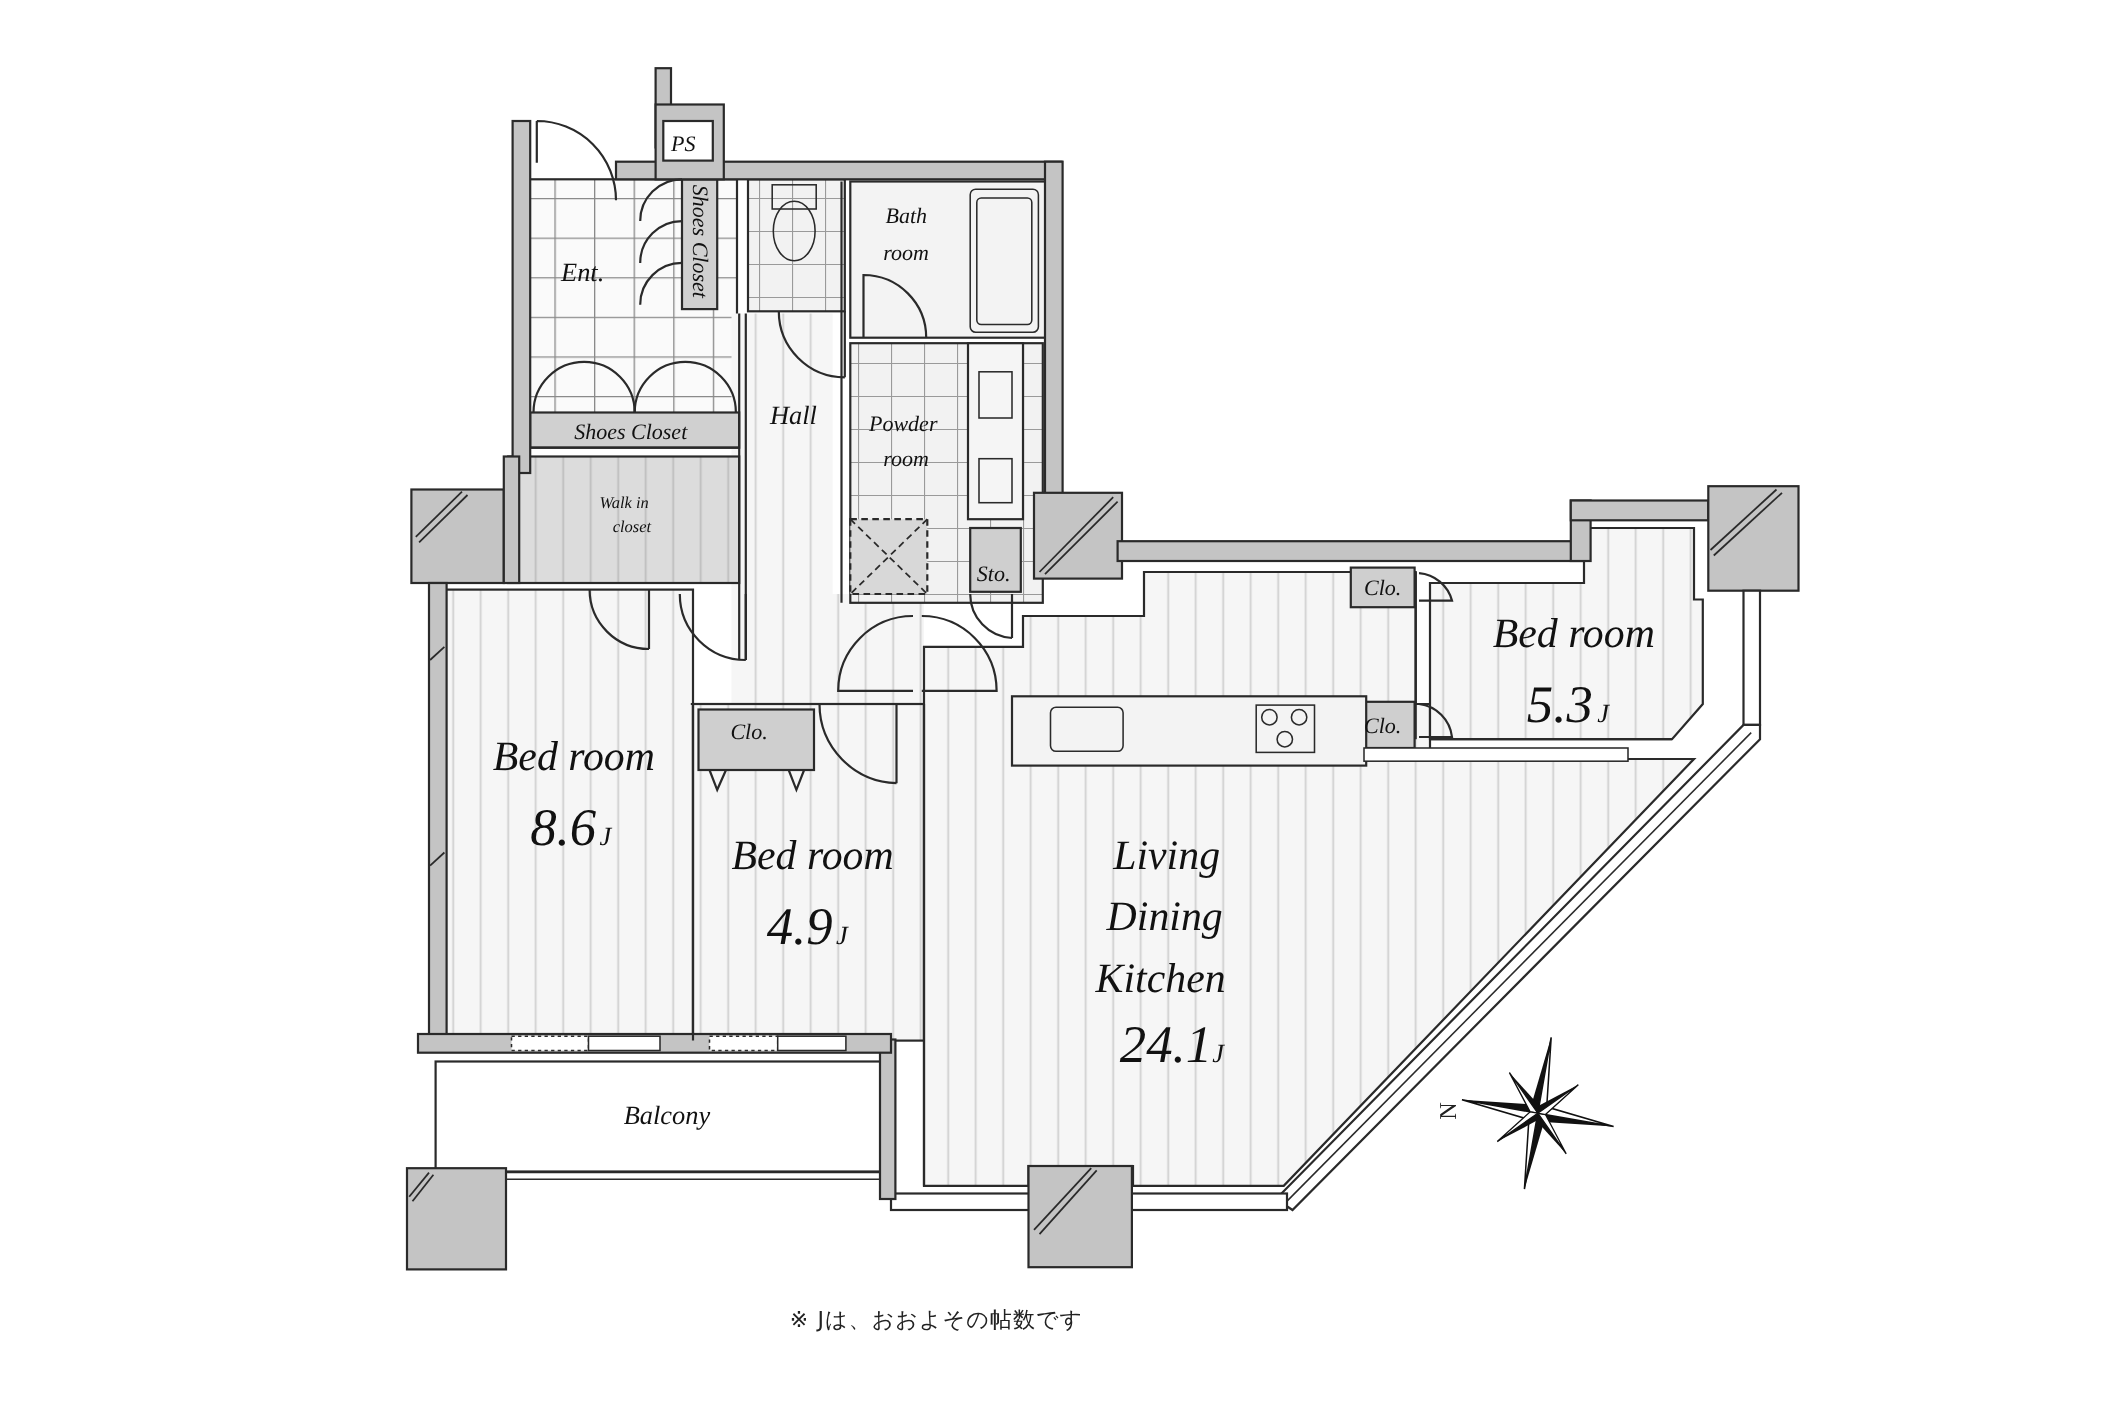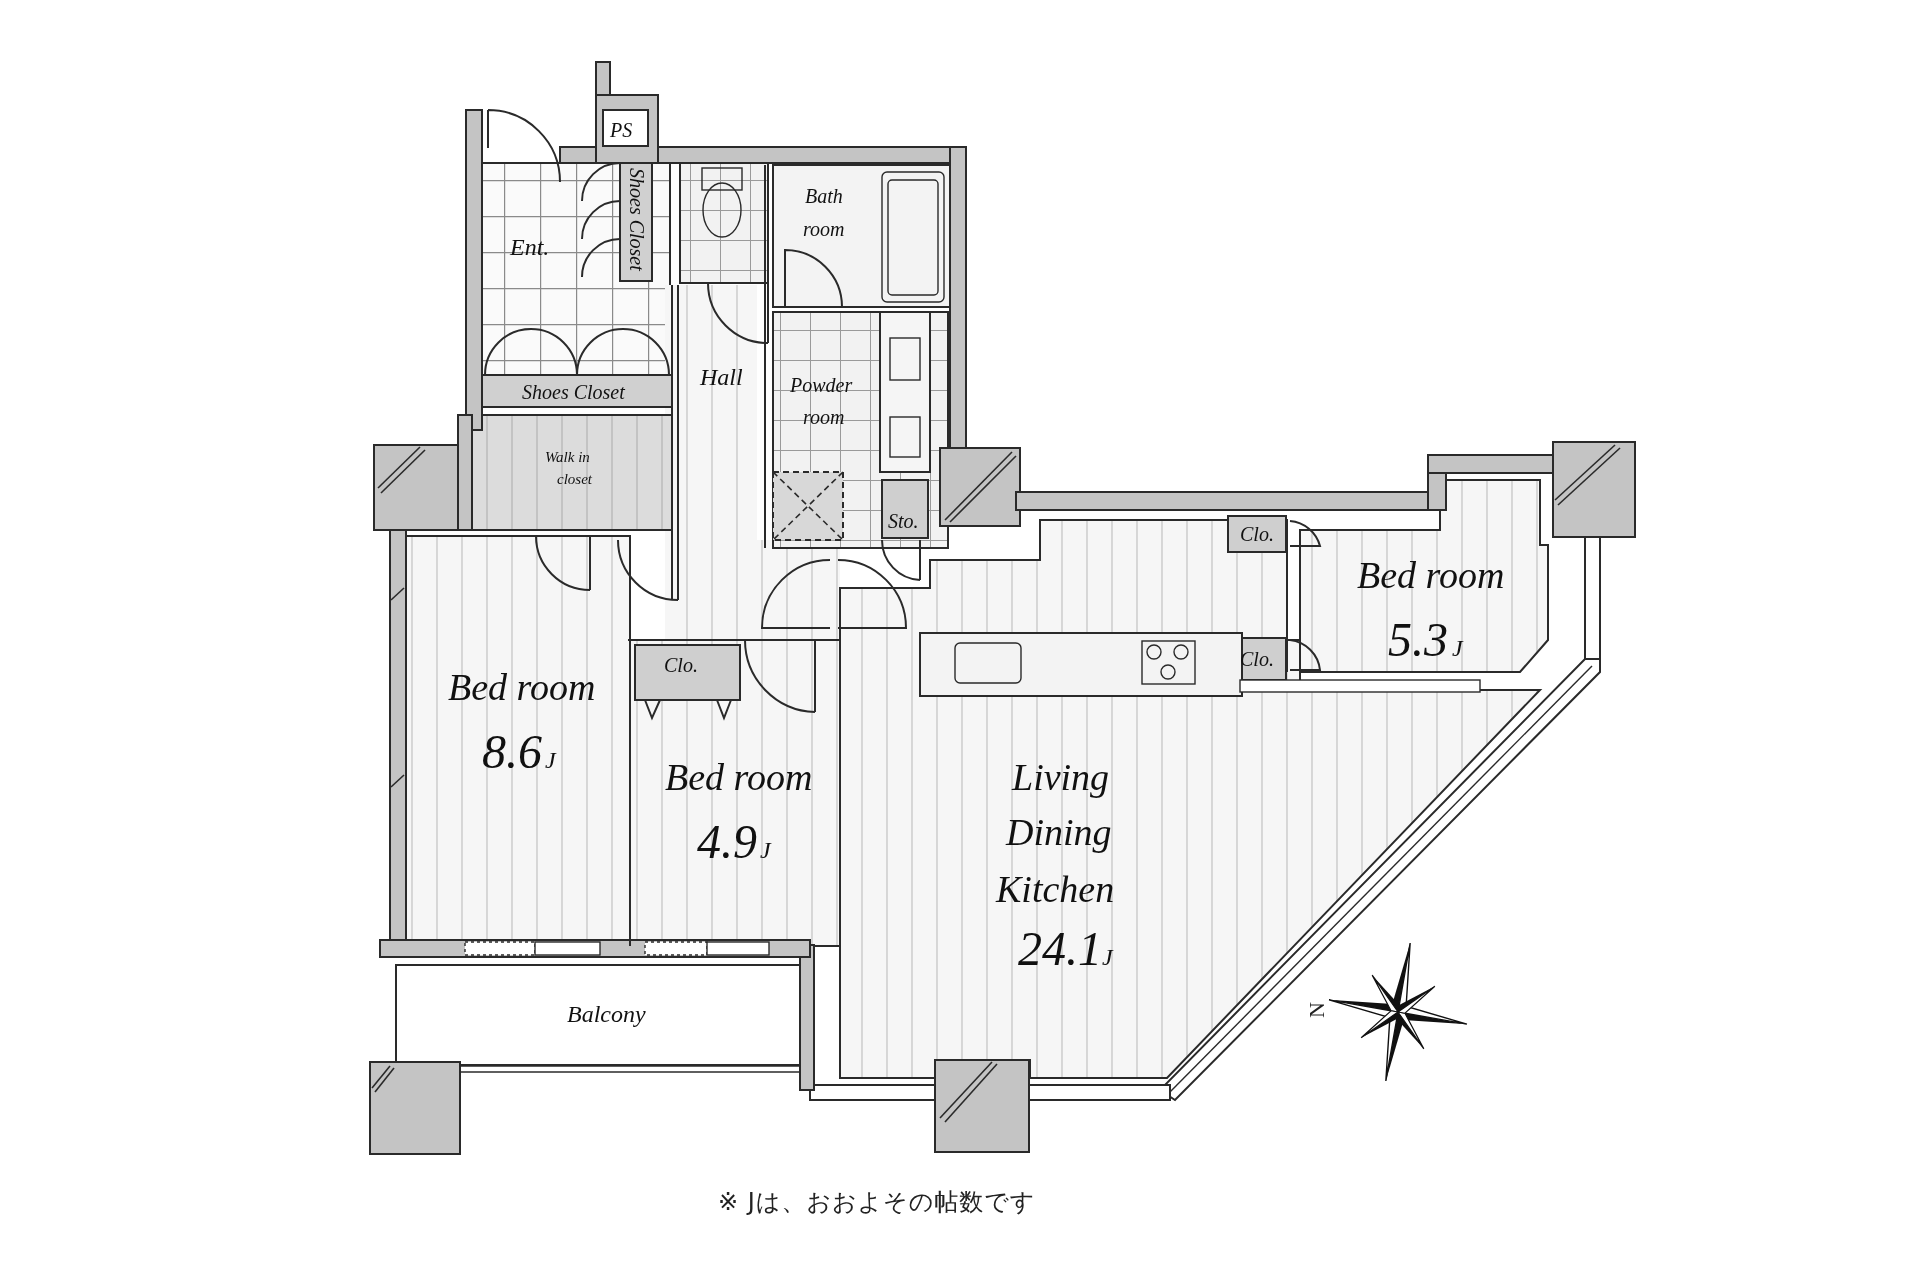--- a/index.html
+++ b/index.html
@@ -11,21 +11,21 @@
   .line { fill:none; stroke:#2a2a2a; stroke-width:2; }
   .thin { fill:none; stroke:#2a2a2a; stroke-width:1.4; }
   .hatch { stroke:#2a2a2a; stroke-width:1.6; }
   .lbl { font-family:"Liberation Serif","DejaVu Serif",serif; font-style:italic; fill:#111; }
   .lbl-lg { font-size:38px; }
   .lbl-num { font-size:48px; }
   .lbl-md { font-size:24px; }
   .lbl-sm { font-size:20px; }
   .lbl-xs { font-size:15px; }
   .compass-n { font-family:"Liberation Serif",serif; font-size:22px; fill:#222; }
-  #footnote { position:absolute; left:718px; top:1186px; font-family:"DejaVu Sans","Liberation Sans",sans-serif; font-size:24px; color:#222; letter-spacing:1px; }
+  #footnote { position:absolute; left:718px; top:1186px; font-family:"DejaVu Sans","Liberation Sans",sans-serif; font-size:20px; color:#222; letter-spacing:1px; }
 </style>
 </head>
 <body>
 
 <svg id="plan" viewBox="0 0 1920 1280" xmlns="http://www.w3.org/2000/svg">
   <defs>
     <pattern id="boards" width="25" height="10" patternUnits="userSpaceOnUse">
       <rect width="25" height="10" fill="#f6f6f6"></rect>
       <line x1="12" y1="0" x2="12" y2="10" stroke="#cfcfcf" stroke-width="1.6"></line>
     </pattern>

